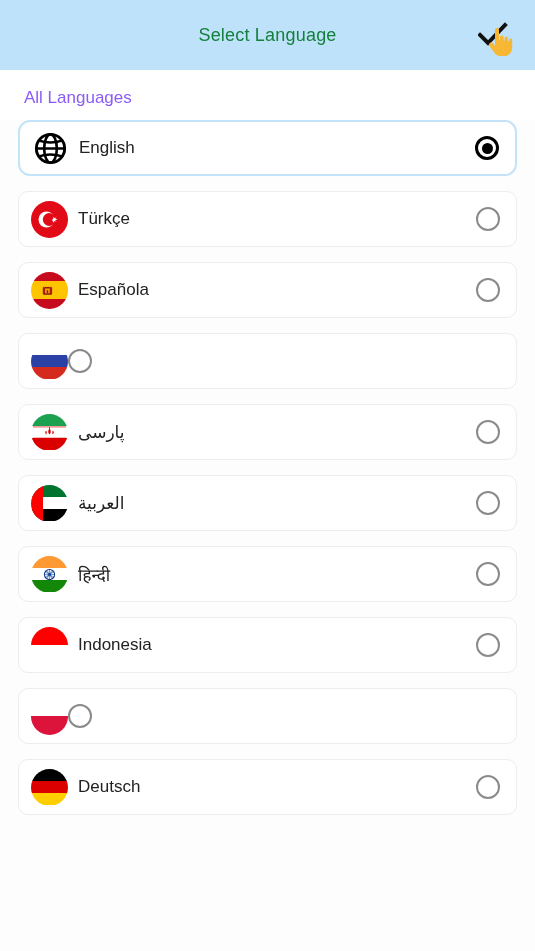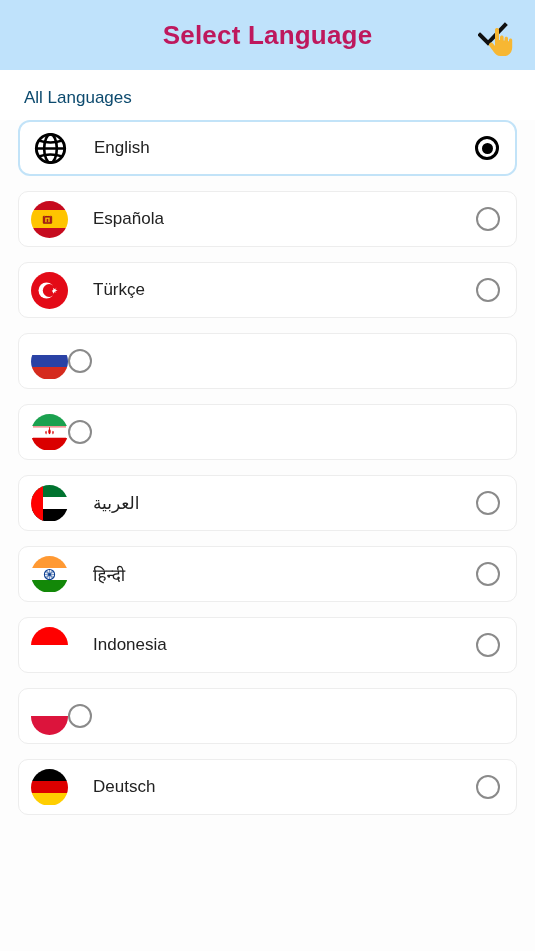--- a/index.html
+++ b/index.html
@@ -26,24 +26,23 @@
   
   .appbar {
     position: relative;
     height: 70px;
     background: #bfe2fb;
     display: flex;
     align-items: center;
     justify-content: center;
   }
   .appbar-title {
-    font-size: 26px;
-    color: #be185d;
+    font-size: 18px;
+    color: #15803d;
     letter-spacing: 0.2px;
-    font-weight: bold;
   }
   .appbar-action {
     position: absolute;
     right: 14px;
     top: 0;
     height: 70px;
     width: 56px;
     display: flex;
     align-items: center;
     justify-content: center;
@@ -57,21 +56,21 @@
     top: 28px;
     width: 26px;
     height: 28px;
     pointer-events: none;
   }
 
   
   .section-label {
     padding: 18px 0 12px 24px;
     font-size: 17px;
-    color: #0c4a6e;
+    color: #8b5cf6;
     background: #ffffff;
   }
 
   
   .list {
     padding: 0 18px;
     background: #fdfdfd;
   }
   .lang-row {
     position: relative;
@@ -93,21 +92,21 @@
   .flag {
     width: 37px;
     height: 37px;
     border-radius: 50%;
     overflow: hidden;
     flex: 0 0 37px;
     position: relative;
     background: #fff;
   }
   .lang-name {
-    margin-left: 25px;
+    margin-left: 10px;
     font-size: 17px;
     color: #222222;
     flex: 1 1 auto;
     white-space: nowrap;
     overflow: hidden;
   }
   .lang-name.rtl {
     direction: rtl;
     text-align: left;
   }
@@ -184,48 +183,48 @@
          <path d="M3.6 6.3 Q12 9 20.4 6.3" fill="none" stroke="#000" stroke-width="1.7"></path>
          <path d="M3.6 17.7 Q12 15 20.4 17.7" fill="none" stroke="#000" stroke-width="1.7"></path>
        </svg>
      </div>
         </div>
         <div class="lang-name">English</div>
         <div class="radio checked"></div>
       </div>
       <div class="lang-row">
         <div class="flag">
+          <div style="position:absolute;inset:0;background:#e30a17;"></div>
+     <svg style="position:absolute;inset:0;" viewBox="0 0 37 37">
+       <circle cx="15.5" cy="18.5" r="8" fill="#fff"></circle>
+       <circle cx="18.2" cy="18.5" r="6.4" fill="#e30a17"></circle>
+       <polygon fill="#fff" points="25.6,18.5 23.0,19.6 23.1,16.8 21.3,18.9 22.3,21.4 24.0,19.3"></polygon>
+       <polygon fill="#fff" points="25.8,15.6 24.3,17.6 26.6,18.6 24.2,19.0 25.4,21.2 23.6,19.6 22.5,21.9 22.9,19.4 20.6,19.0 22.8,18.0 21.9,15.7 23.9,17.2"></polygon>
+     </svg>
+        </div>
+        <div class="lang-name">Türkçe</div>
+        <div class="radio"></div>
+      </div>
+      <div class="lang-row">
+        <div class="flag">
           <div class="stripe-h" style="top:0.000%;height:25.000%;background:#c60b1e;"></div>
           <div class="stripe-h" style="top:25.000%;height:25.000%;background:#ffc400;"></div>
           <div class="stripe-h" style="top:50.000%;height:25.000%;background:#ffc400;"></div>
           <div class="stripe-h" style="top:75.000%;height:25.000%;background:#c60b1e;"></div>
      <svg style="position:absolute;inset:0;" viewBox="0 0 37 37">
        <g transform="translate(11.5,13.2) scale(0.62)">
          <rect x="1" y="3" width="14" height="12" rx="1.4" fill="#ad1519" stroke="#6b0f10" stroke-width="0.7"></rect>
          <rect x="4.2" y="5.4" width="7.6" height="7.4" fill="#ffc400" stroke="#8a6a00" stroke-width="0.5"></rect>
          <rect x="6.6" y="7.4" width="2.8" height="5.4" fill="#ad1519"></rect>
          <path d="M3 3 Q8 -1.4 13 3" fill="none" stroke="#ffc400" stroke-width="1.5"></path>
          <circle cx="8" cy="1.6" r="1.3" fill="#ffc400"></circle>
        </g>
      </svg>
         </div>
         <div class="lang-name">Española</div>
-        <div class="radio"></div>
-      </div>
-      <div class="lang-row">
-        <div class="flag">
-          <div style="position:absolute;inset:0;background:#e30a17;"></div>
-     <svg style="position:absolute;inset:0;" viewBox="0 0 37 37">
-       <circle cx="15.5" cy="18.5" r="8" fill="#fff"></circle>
-       <circle cx="18.2" cy="18.5" r="6.4" fill="#e30a17"></circle>
-       <polygon fill="#fff" points="25.6,18.5 23.0,19.6 23.1,16.8 21.3,18.9 22.3,21.4 24.0,19.3"></polygon>
-       <polygon fill="#fff" points="25.8,15.6 24.3,17.6 26.6,18.6 24.2,19.0 25.4,21.2 23.6,19.6 22.5,21.9 22.9,19.4 20.6,19.0 22.8,18.0 21.9,15.7 23.9,17.2"></polygon>
-     </svg>
-        </div>
-        <div class="lang-name">Türkçe</div>
         <div class="radio"></div>
       </div>
       <div class="lang-row">
         <div class="flag">
           <div class="stripe-h" style="top:0.000%;height:33.333%;background:#ffffff;"></div>
           <div class="stripe-h" style="top:33.333%;height:33.333%;background:#2a42a5;"></div>
           <div class="stripe-h" style="top:66.667%;height:33.333%;background:#d52b1e;"></div>
         </div>
         <div class="radio"></div>
       </div>
@@ -240,20 +239,21 @@
          <path d="M-3.4,-1.8 C-2.6,-0.4 -2.8,1.4 -3.6,2.2 L-4.4,0.6 C-4.6,-0.6 -4.2,-1.4 -3.4,-1.8 Z"></path>
          <path d="M3.4,-1.8 C2.6,-0.4 2.8,1.4 3.6,2.2 L4.4,0.6 C4.6,-0.6 4.2,-1.4 3.4,-1.8 Z"></path>
          <rect x="-0.45" y="-5.6" width="0.9" height="2.2"></rect>
        </g>
        <g stroke="#da0000" stroke-width="0.8" opacity="0.85">
          <line x1="2" y1="12.9" x2="35" y2="12.9"></line>
          <line x1="2" y1="24.1" x2="35" y2="24.1"></line>
        </g>
      </svg>
         </div>
+        <div class="lang-name rtl">پارسی</div>
         <div class="radio"></div>
       </div>
       <div class="lang-row">
         <div class="flag">
           <div class="stripe-h" style="top:0.000%;height:33.333%;background:#00732f;"></div>
           <div class="stripe-h" style="top:33.333%;height:33.333%;background:#ffffff;"></div>
           <div class="stripe-h" style="top:66.667%;height:33.333%;background:#000000;"></div>
      <div class="stripe-v" style="left:0;width:32%;background:#ff0000;"></div>
         </div>
         <div class="lang-name rtl">العربية</div>

